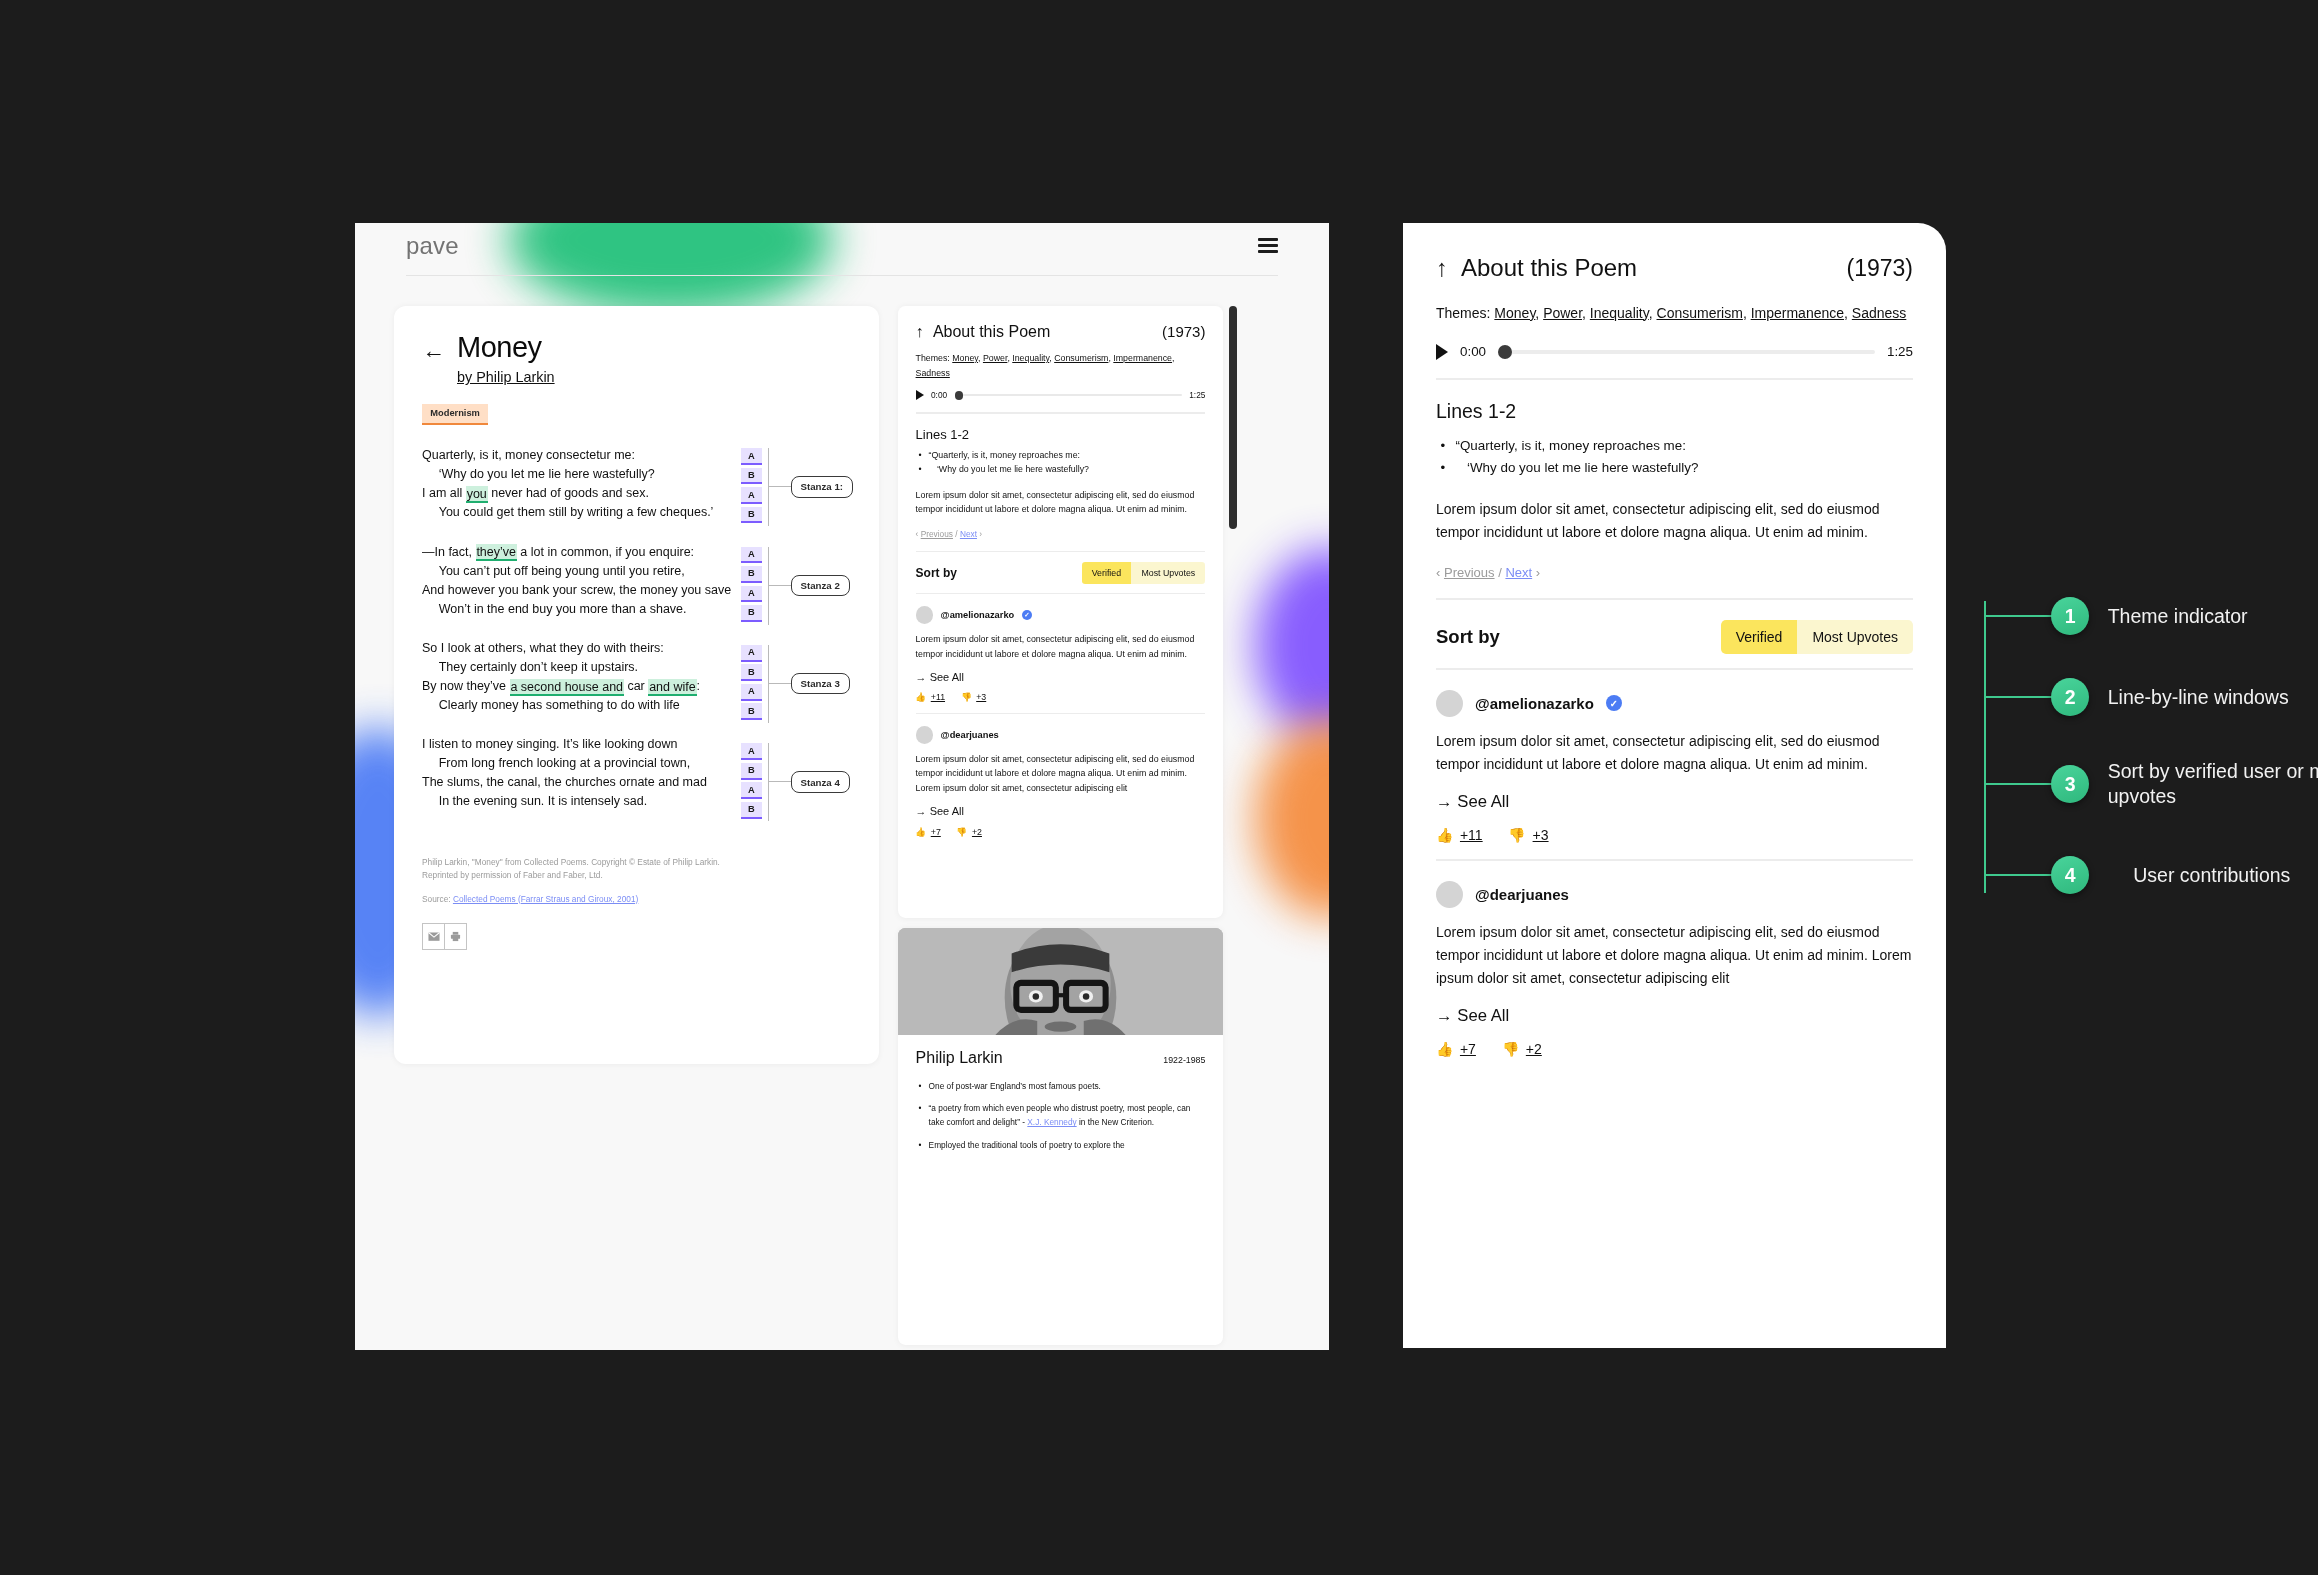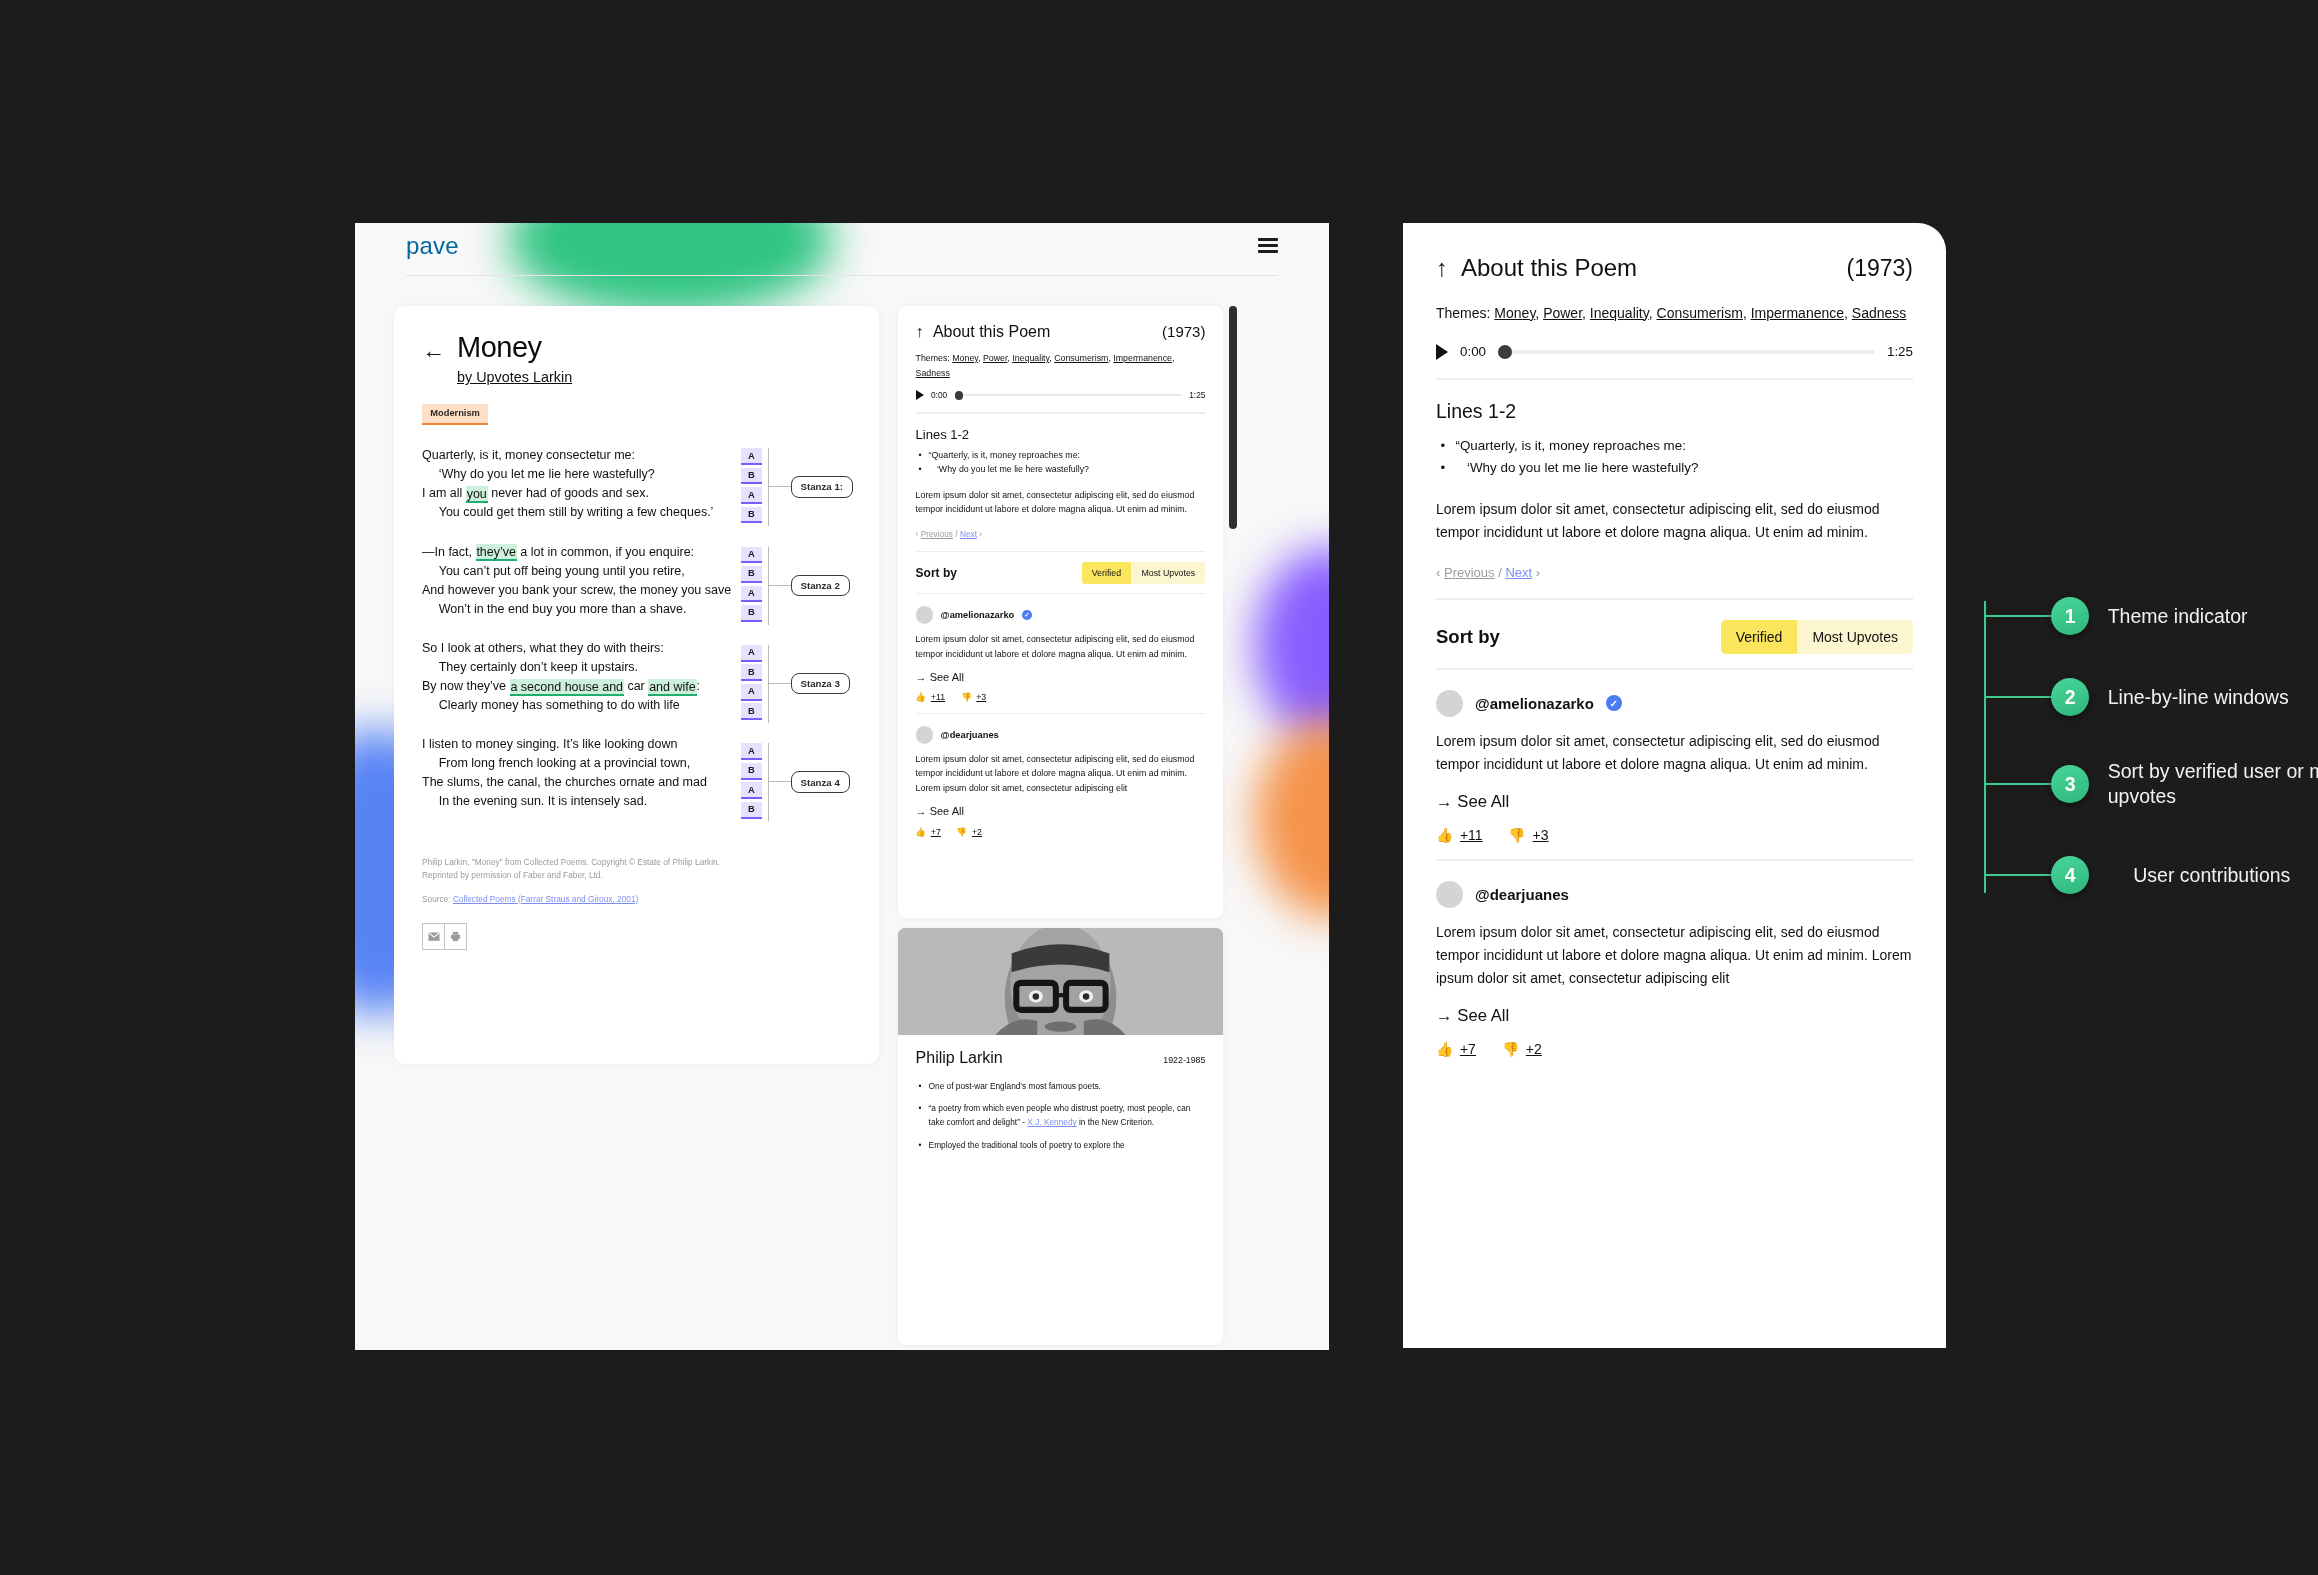--- a/index.html
+++ b/index.html
@@ -18,21 +18,21 @@
     background: #f8f8f8;
     overflow: hidden;
   }
   .glow { position: absolute; filter: blur(21.3px); pointer-events: none; }
   .glow-green { left: 153px; top: -60px; width: 325px; height: 153px; background:#1fc078; border-radius:50%; opacity:.92; }
   .glow-blue  { left: -56px; top: 505px; width: 158px; height: 288px; background:#3b6ff5; border-radius:50%; opacity:.85; }
   .glow-purple{ left: 900px; top: 325px; width: 148px; height: 195px; background:#7c4dff; border-radius:50%; opacity:.9; }
   .glow-orange{ left: 900px; top: 496px; width: 153px; height: 199px; background:#f58b3c; border-radius:50%; opacity:.92; }
 
   .topbar { position:absolute; left:0; top:0; width:100%; height:45px; display:flex; align-items:center; justify-content:space-between; padding: 0 51px 0 51px; z-index:6; }
-  .brand { font-size:24px; letter-spacing:0.2px; color:#0369a1; font-weight:400; }
+  .brand { font-size:24px; letter-spacing:0.2px; color:#737373; font-weight:400; }
   .hamburger { display:flex; flex-direction:column; gap:3.7px; width:20.4px; cursor:pointer; }
   .hamburger span { display:block; height:2.3px; background:#1d1d1d; border-radius:0.9px; }
   .topbar-rule { position:absolute; left:51px; top:52px; width:872px; height:1.4px; background:#e4e4e4; z-index:6; }
 
   .workspace { position:absolute; left:0; top:74px; width:974px; height:1053px; z-index:5; }
 
   
   .poem-card {
     position:absolute; left:39px; top:9.3px; width:485px; height:758px;
     background:#fff; border-radius:12px; padding:26px 28px;
@@ -228,21 +228,21 @@
     </div>
     <div class="topbar-rule"></div>
 
     <div class="workspace">
 
       <div class="poem-card">
         <div class="poem-head">
           <div class="back-arrow">←</div>
           <div>
             <div class="poem-title">Money</div>
-            <a class="poem-author" href="#">by Upvotes Larkin</a>
+            <a class="poem-author" href="#">by Philip Larkin</a>
           </div>
         </div>
         <div class="tag">Modernism</div>
 
         <div class="poem-body">
           <div class="poem-lines" id="poem-lines">
               <div class="stanza">
                 <div class="pline"><span>Quarterly, is it, money consectetur me:</span></div>
                 <div class="pline indent"><span>‘Why do you let me lie here wastefully?</span></div>
                 <div class="pline"><span>I am all </span><span class="hl">you</span><span> never had of goods and sex.</span></div>

